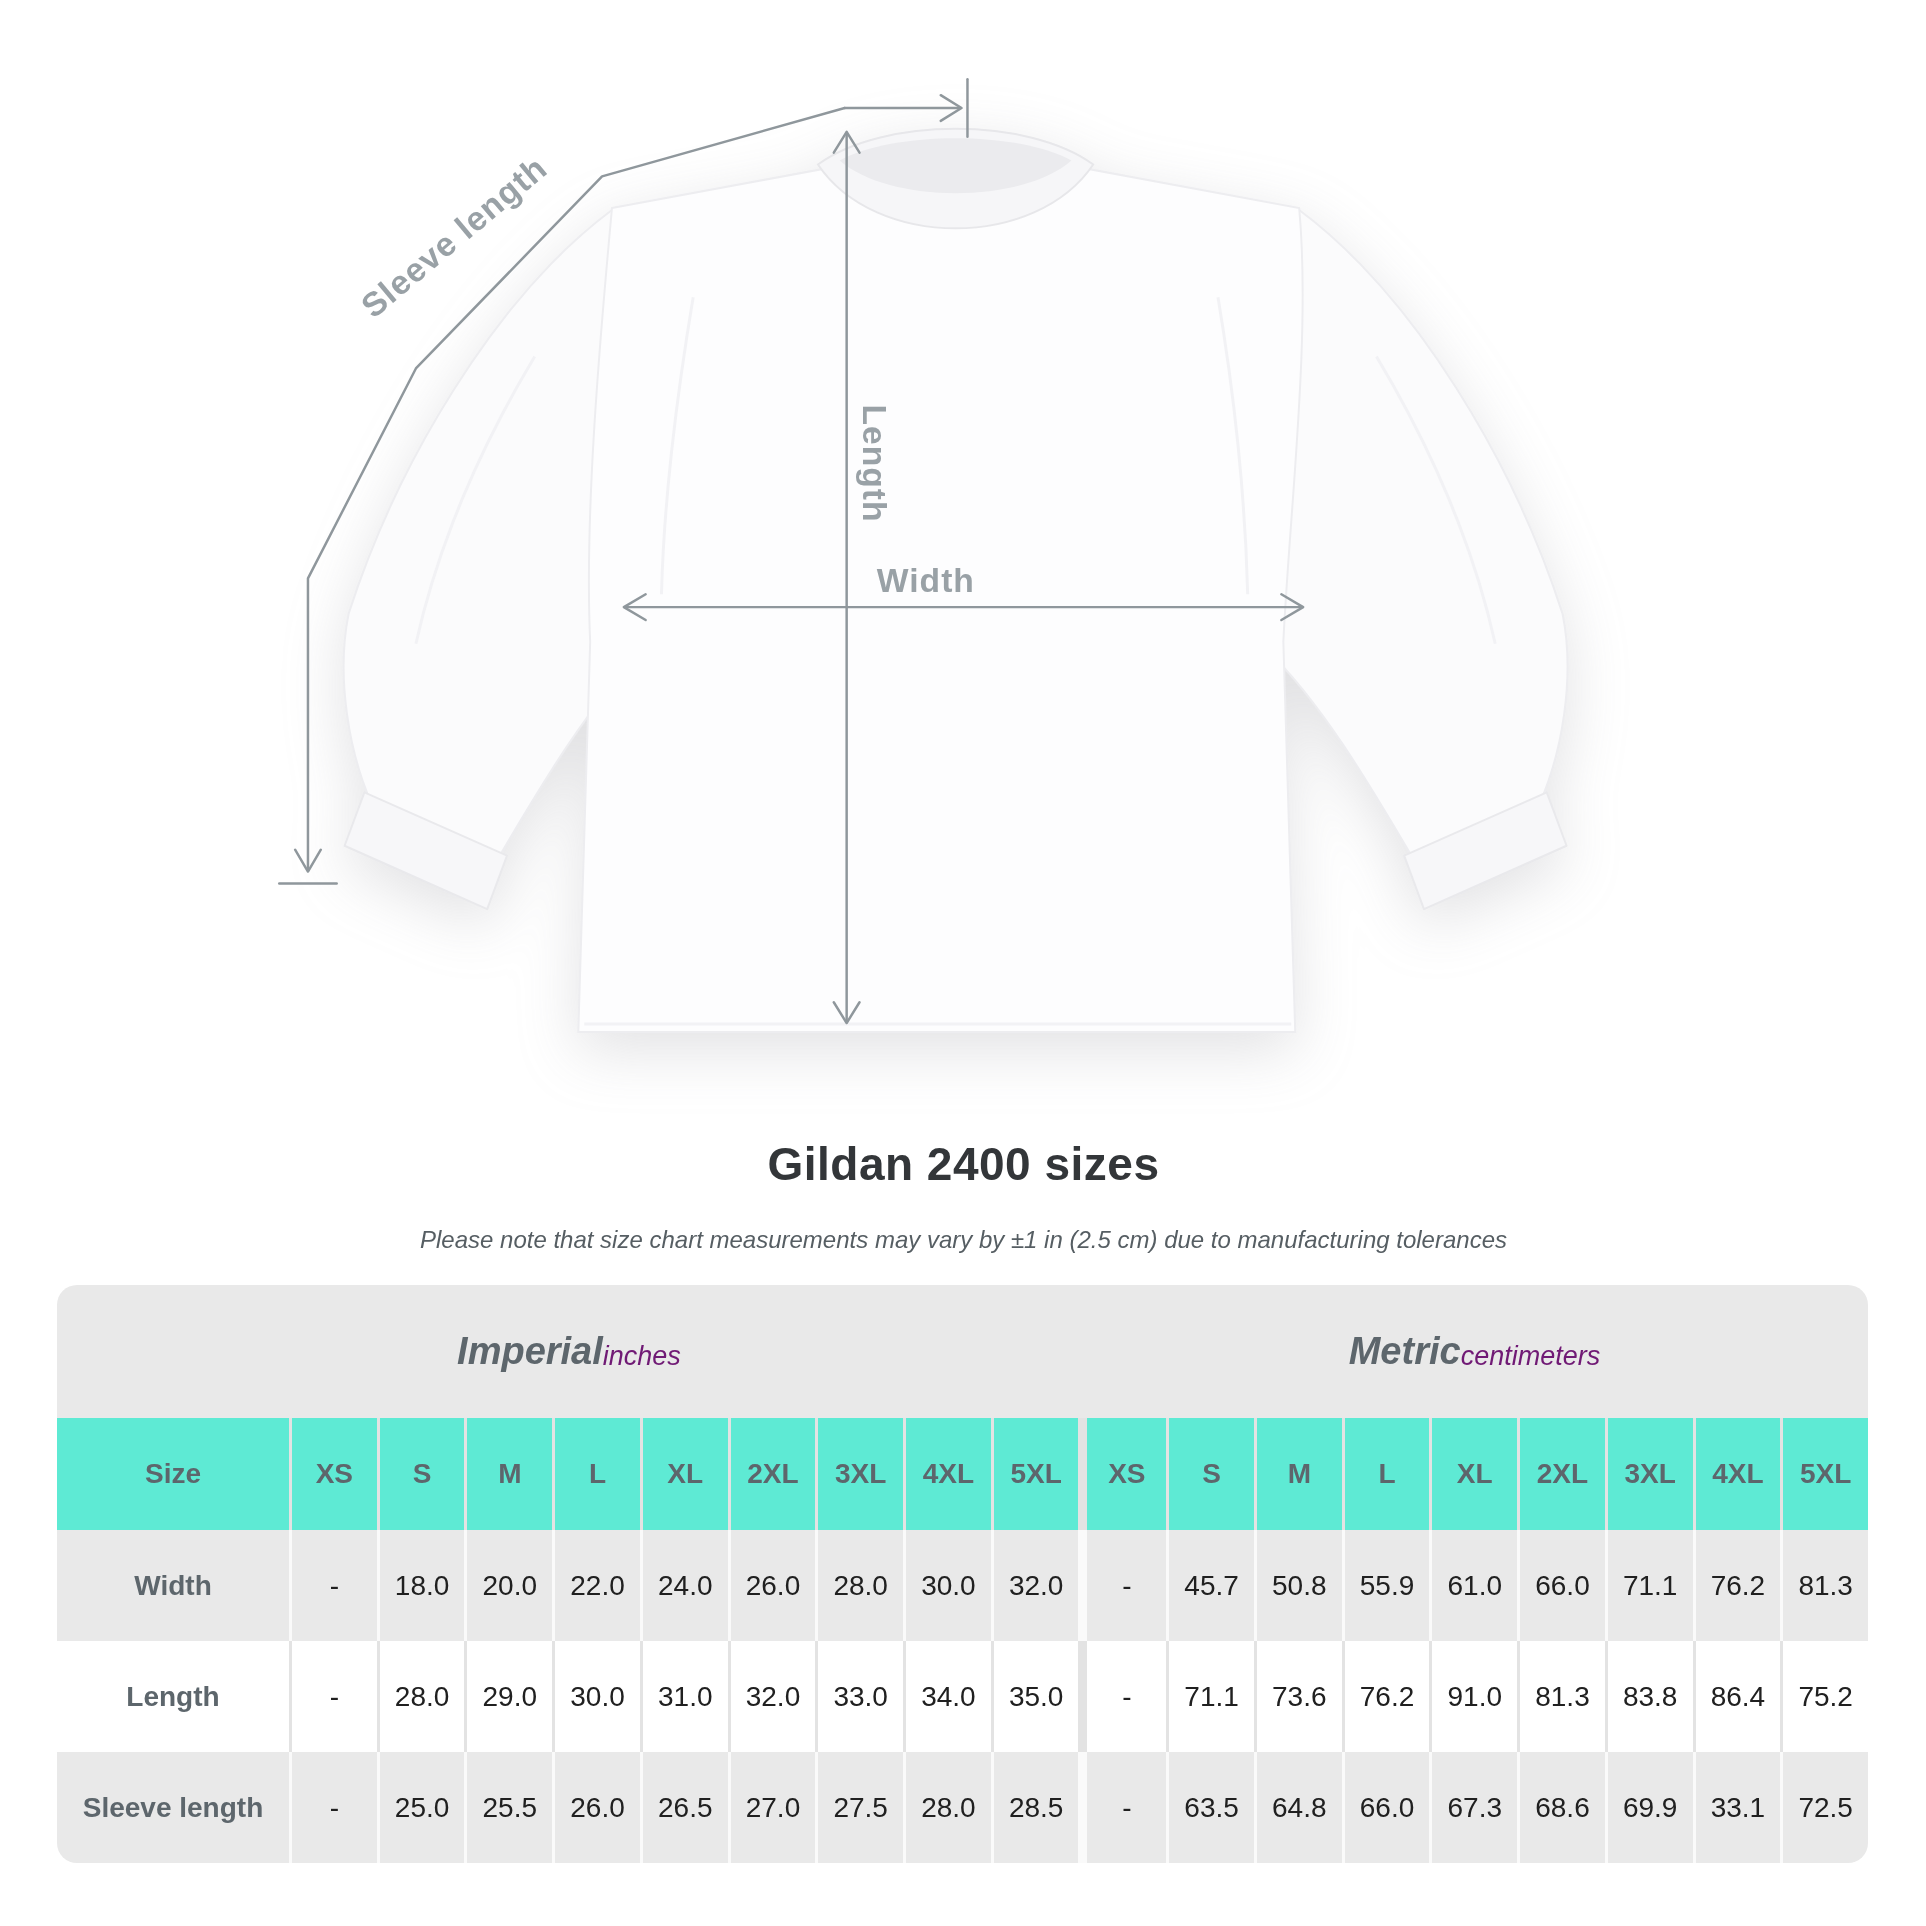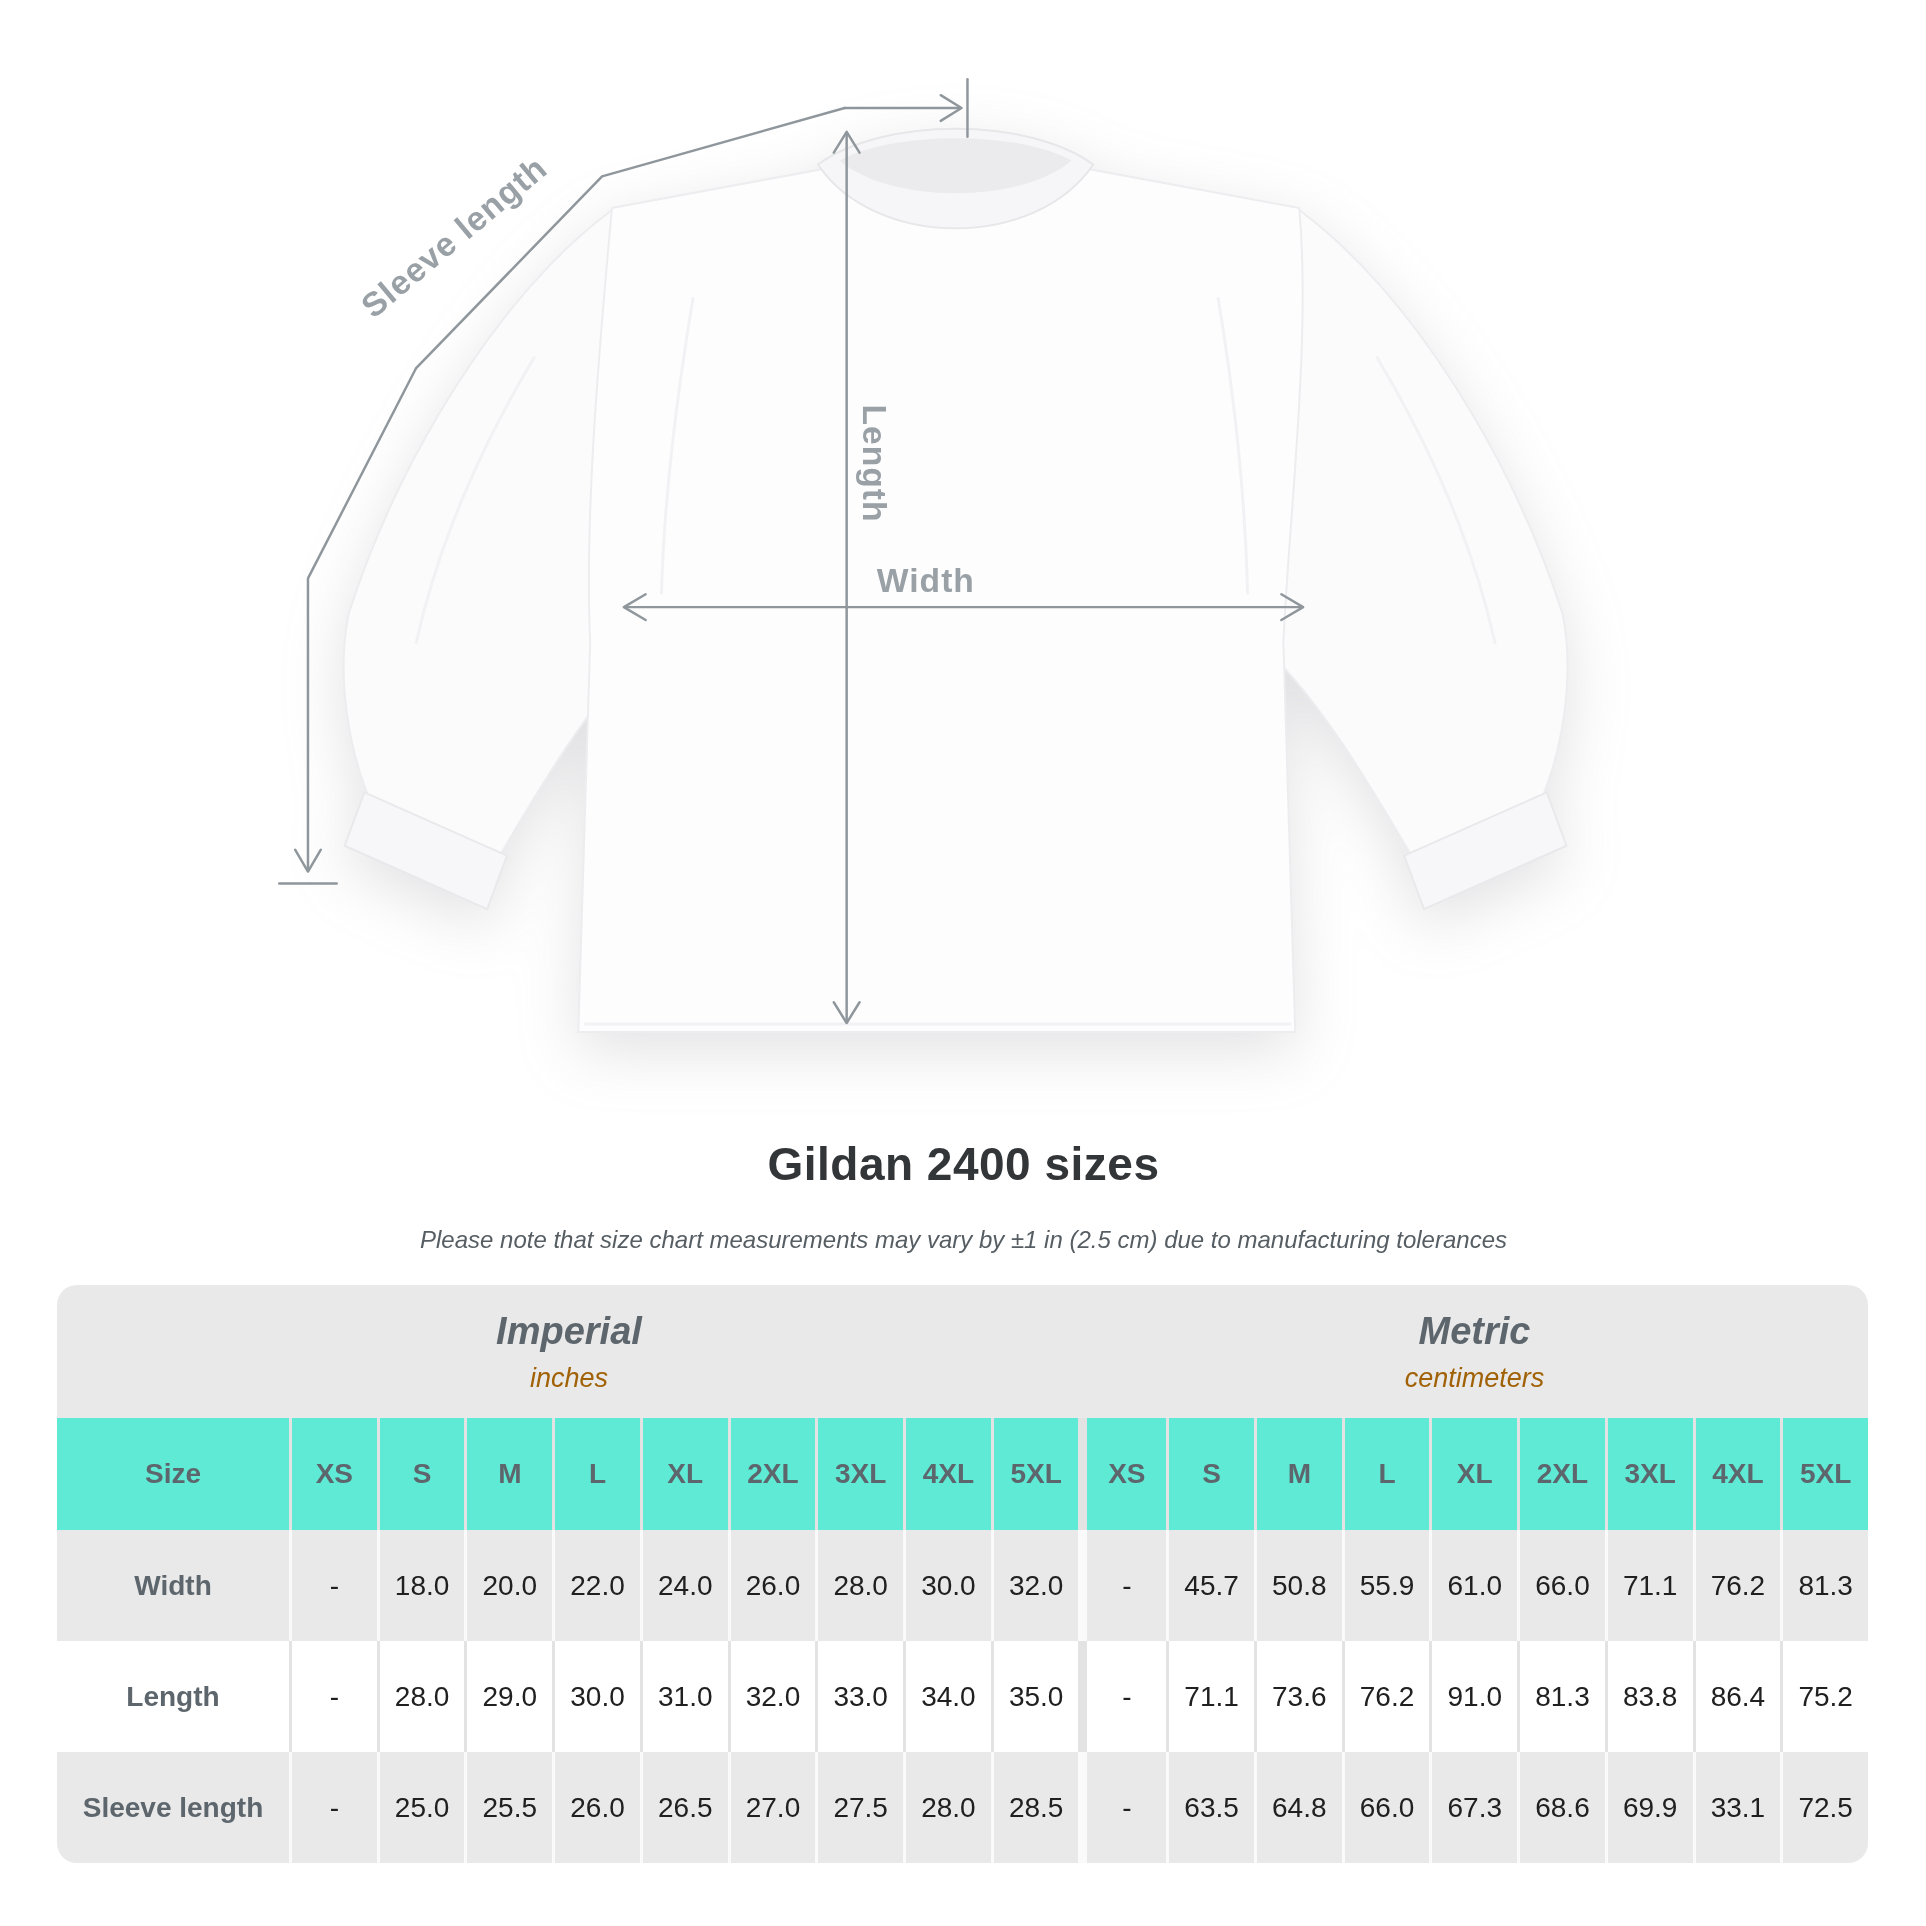--- a/index.html
+++ b/index.html
@@ -36,23 +36,23 @@
   .header-row { height:112px; background:#5eead4; --sep:#e3e3e3; }
   .data-row   { height:111px; }
   .data-row.gray  { background:#e9e9e9; --sep:#fafafa; }
   .data-row.white { background:#ffffff; --sep:#e3e3e3; }
   .data-row.last  { border-radius:0 0 20px 20px; }
 
   .cell { display:flex; align-items:center; justify-content:center; }
   .trow .cell + .cell { border-left:3px solid var(--sep); }
   .trow .cell.metric-start { border-left-width:9px; }
 
-  .group-block { display:flex; flex-direction:column; align-items:center; justify-content:center; }
+  .group-block { display:flex; flex-direction:row; align-items:center; justify-content:center; }
   .group-label { font-size:38px; font-weight:bold; font-style:italic; color:#5d666c; }
-  .group-sub   { font-size:27px; font-style:italic; color:#a16207; margin-top:10px; }
+  .group-sub   { font-size:27px; font-style:italic; color:#701a75; margin-top:10px; }
 
   .head-cell  { font-size:28px; font-weight:bold; color:#5d666c; }
   .label-cell { font-size:28px; font-weight:bold; color:#5d666c; }
   .val-cell   { font-size:28px; color:#202020; }
 
   
   .measure-label { font-family:"Liberation Sans","DejaVu Sans",sans-serif;
                    font-size:34px; font-weight:bold; fill:#99a1a6; letter-spacing:1px; }
 </style>
 </head>

